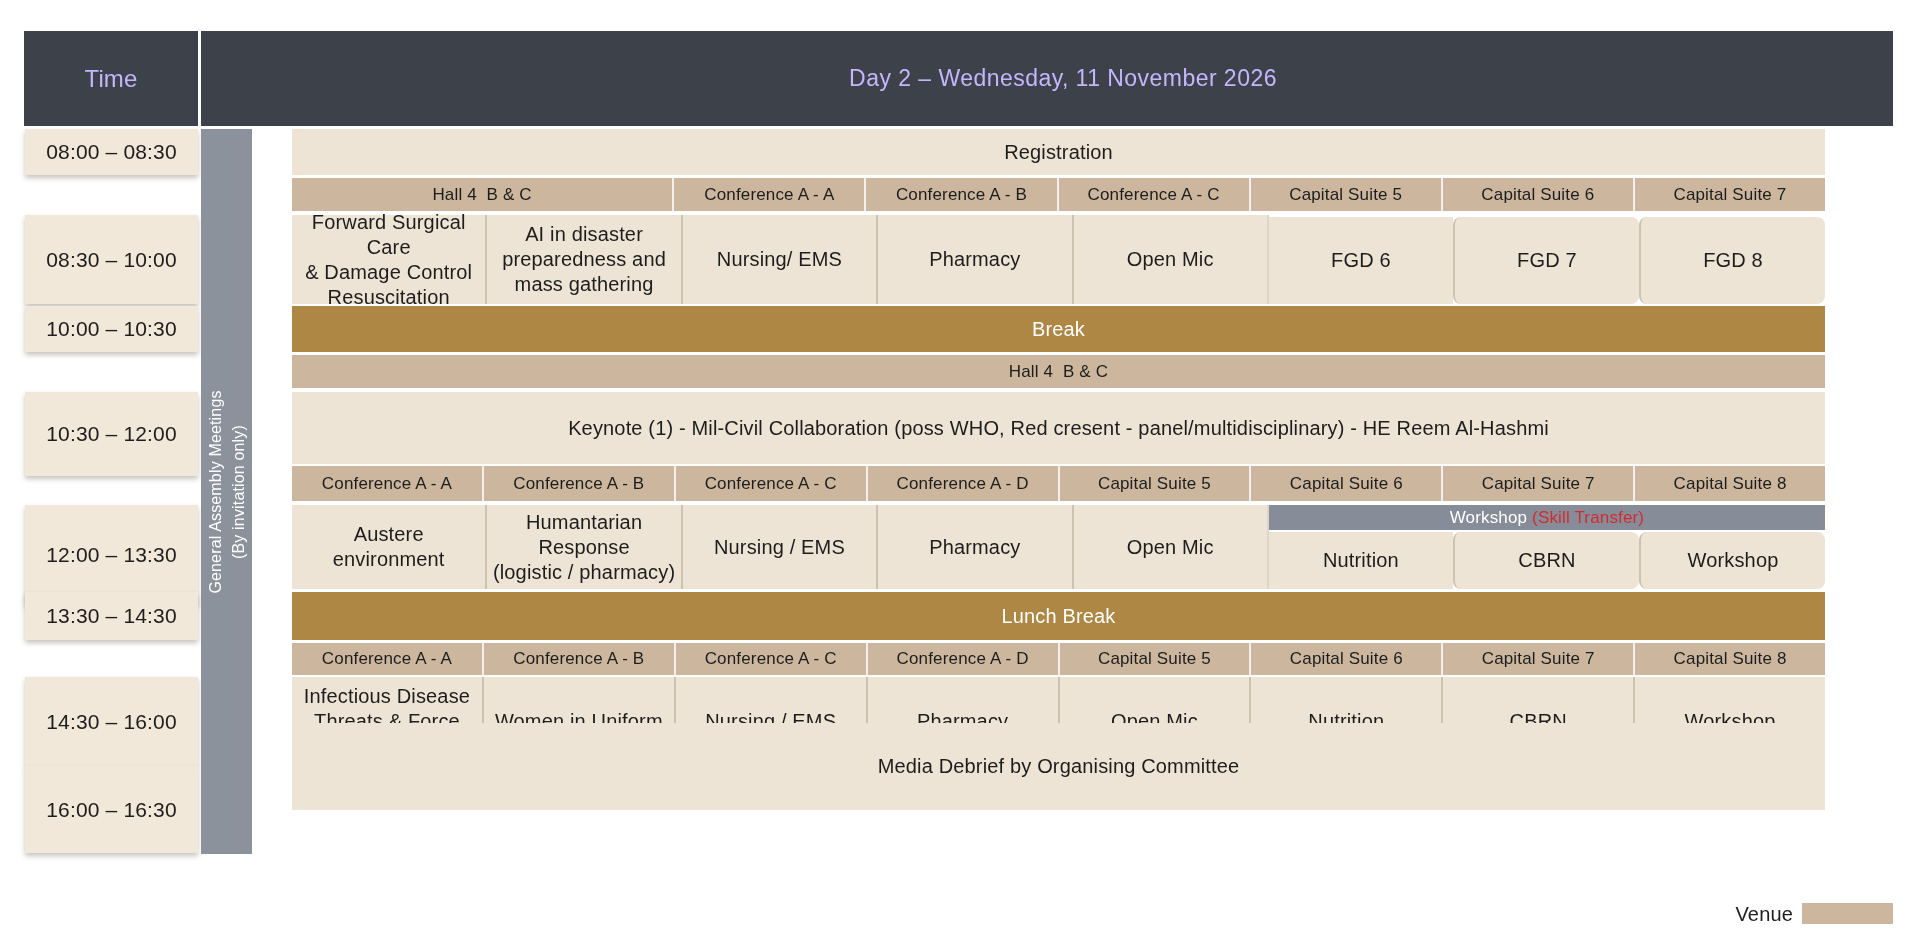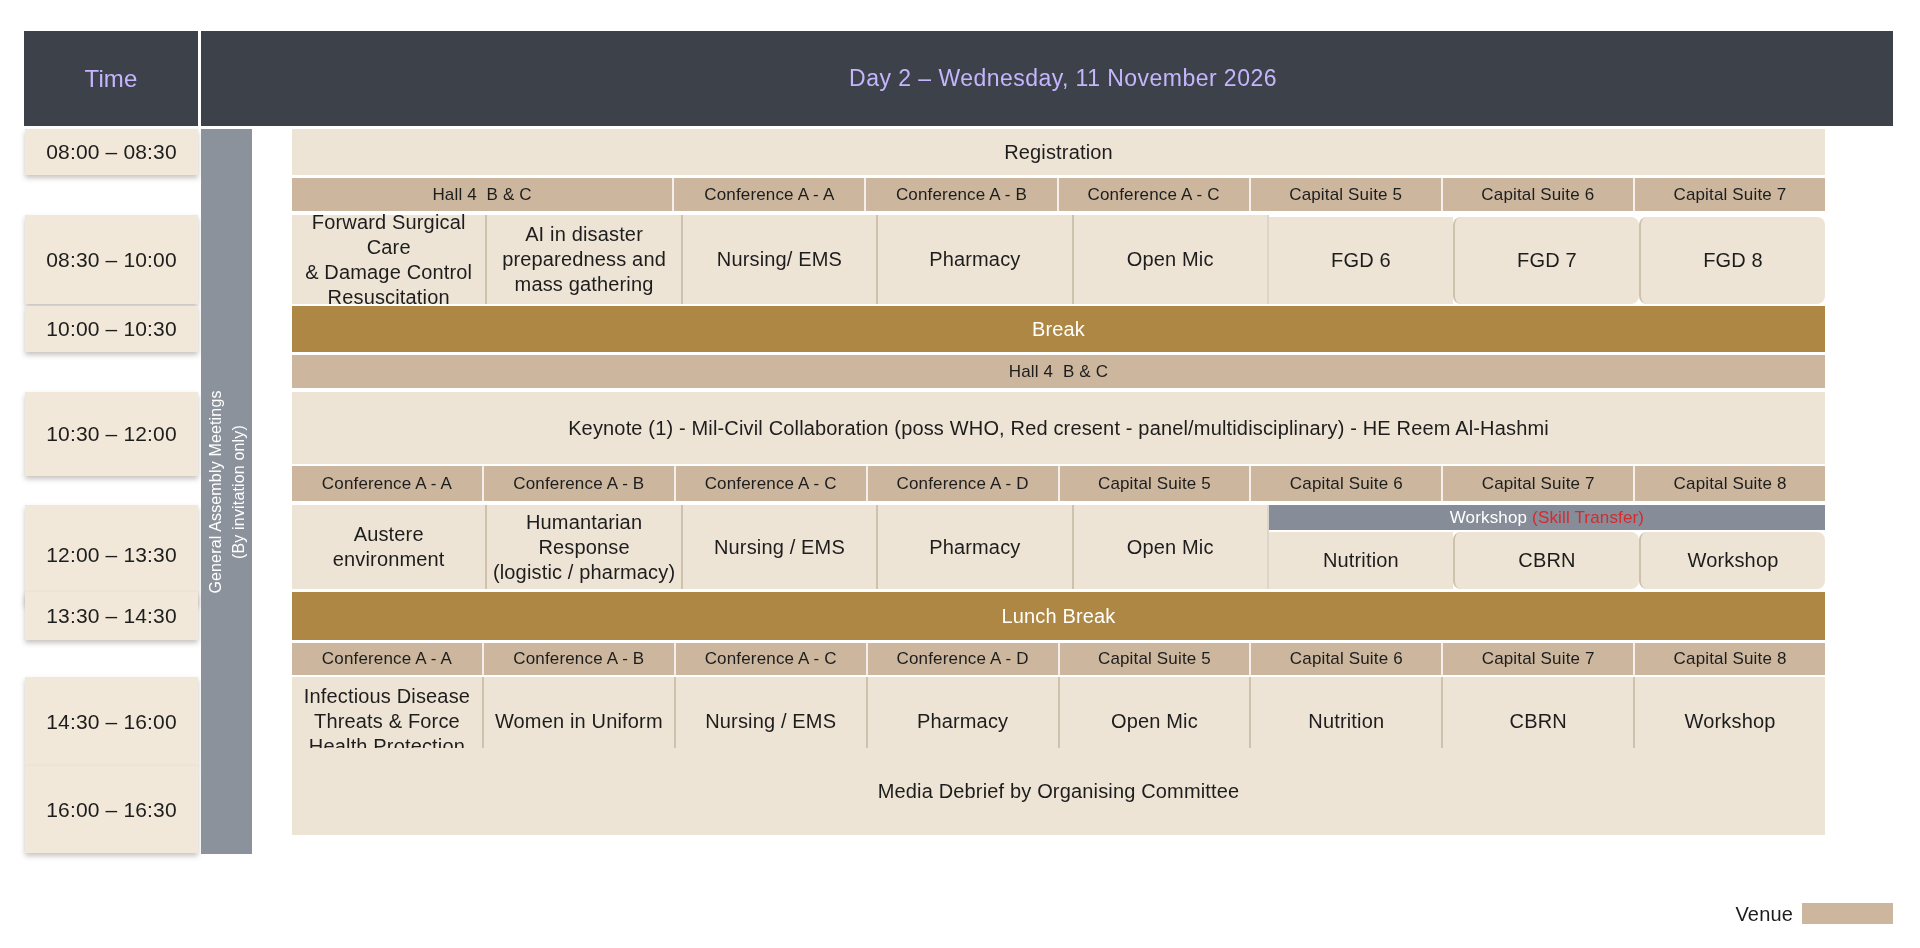--- a/index.html
+++ b/index.html
@@ -35,21 +35,21 @@
   .r-ven1{top:178px;height:33px;}
   .r-ses1{top:215px;height:89px;}
   .r-break{top:306px;height:46px;}
   .r-hall{top:355px;height:33px;}
   .r-key{top:392px;height:72px;}
   .r-ven2{top:466px;height:35px;}
   .r-ses2{top:505px;height:84px;}
   .r-lunch{top:592px;height:48px;}
   .r-ven3{top:643px;height:32px;}
   .r-ses3{top:677px;height:89px;}
-  .r-media{top:748px;height:87px;justify-content:center;}
+  .r-media{top:723px;height:87px;justify-content:center;}
 
   .w1{width:12.5%;} .w2{width:25%;} .w3{width:37.5%;} .wfull{width:100%;}
   .vcell{font-size:17px;white-space:pre-wrap;}
   .scell{font-size:20px;line-height:1.25;white-space:pre-line;padding:2px 4px;}
   .row.ven > div + div{border-left:2px solid rgba(255,255,255,.78);}
   .row.ses > div + div{border-left:2px solid rgba(125,103,72,.28);}
   .mono-label{font-size:20px;}
   .key-label{font-size:20px;}
 
   

